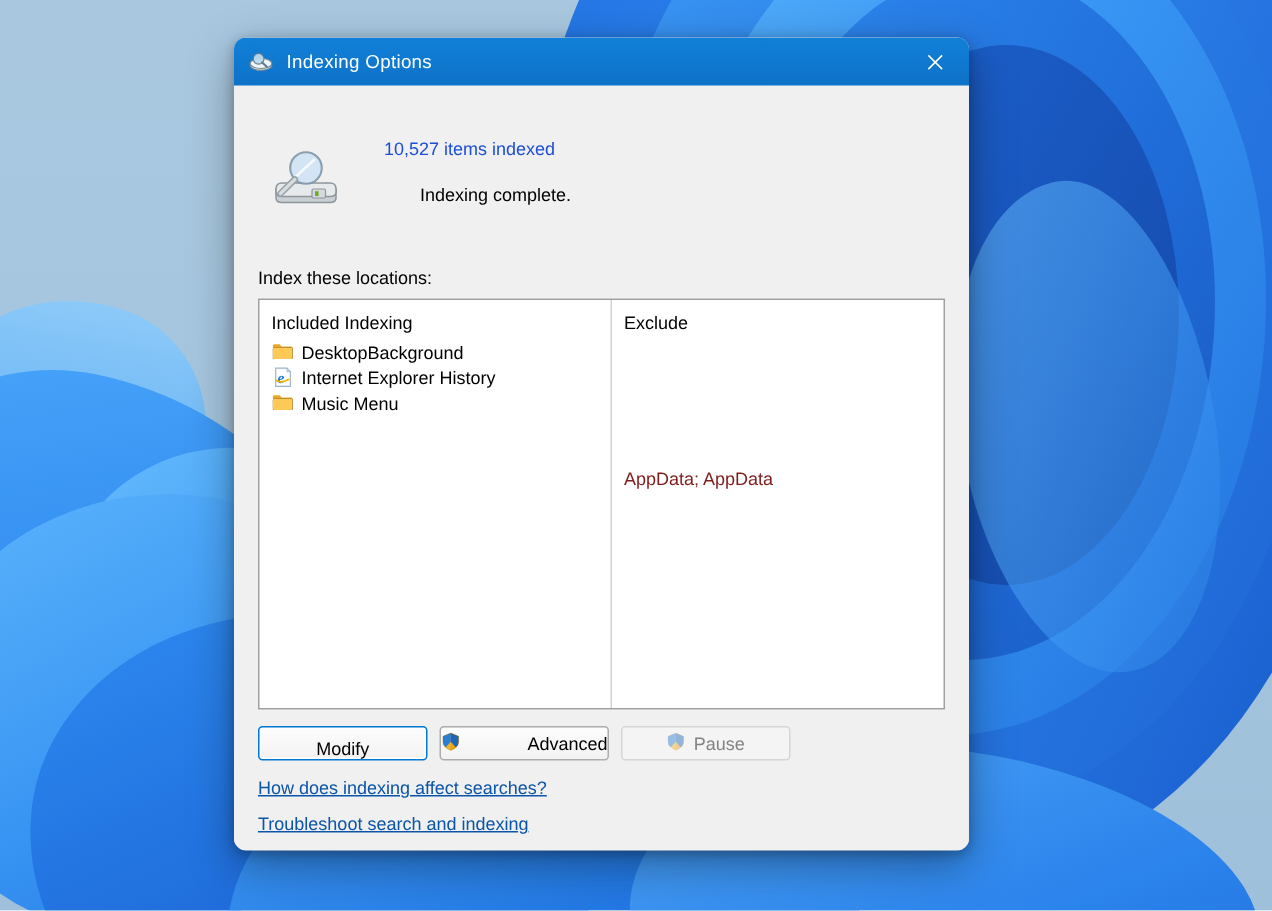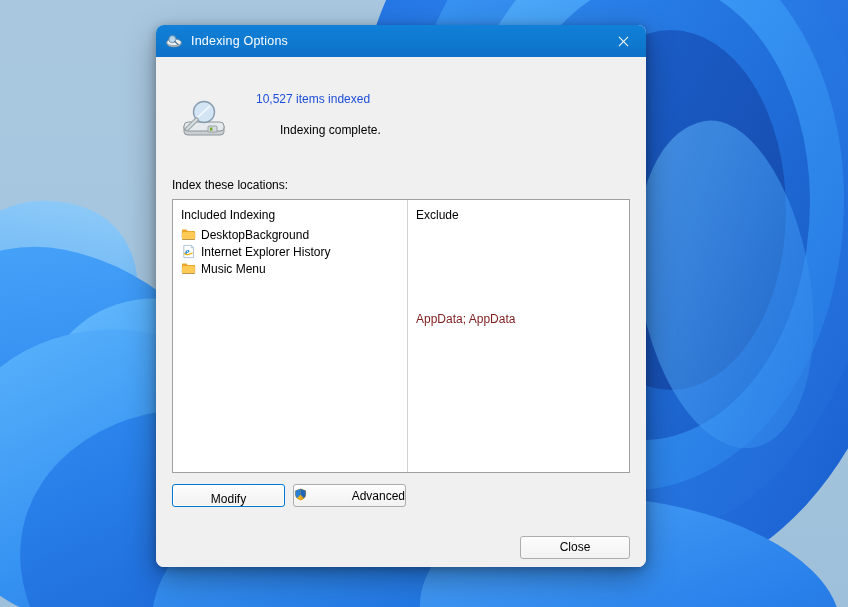--- a/index.html
+++ b/index.html
@@ -356,22 +356,37 @@
             <svg viewBox="0 0 14 14" width="13" height="13">
               <path d="M7 .8 L12.6 3 V7.2 Q12.6 11 7 13.2 Q1.4 11 1.4 7.2 V3 Z" fill="#f0b323"></path>
               <path d="M7 .8 L12.6 3 V7.2 Q12.6 11 7 13.2 Z" fill="#e8a317"></path>
               <path d="M7 .8 L1.4 3 V7.2 Q1.4 9.3 3.4 11 L7 7 Z" fill="#2a7fd4"></path>
               <path d="M7 7 L10.6 11 Q12.6 9.3 12.6 7.2 V3 L7 .8 Z" fill="#1f66b8"></path>
               <path d="M7 .8 L12.6 3 V7.2 Q12.6 11 7 13.2 Q1.4 11 1.4 7.2 V3 Z" fill="none" stroke="#8a6a10" stroke-width=".5" opacity=".4"></path>
             </svg>
           </span>
           <span>Advanced</span>
         </div>
-      </div>
-
+        <div class="btn btn-pause disabled">
+          <span>
+            <svg viewBox="0 0 14 14" width="13" height="13" opacity=".45">
+              <path d="M7 .8 L12.6 3 V7.2 Q12.6 11 7 13.2 Q1.4 11 1.4 7.2 V3 Z" fill="#f0b323"></path>
+              <path d="M7 .8 L12.6 3 V7.2 Q12.6 11 7 13.2 Z" fill="#e8a317"></path>
+              <path d="M7 .8 L1.4 3 V7.2 Q1.4 9.3 3.4 11 L7 7 Z" fill="#2a7fd4"></path>
+              <path d="M7 7 L10.6 11 Q12.6 9.3 12.6 7.2 V3 L7 .8 Z" fill="#1f66b8"></path>
+            </svg>
+          </span>
+          <span>Pause</span>
+        </div>
+      </div>
+
+      <div class="links">
+        <div><a class="link">How does indexing affect searches?</a></div>
+        <div><a class="link link2">Troubleshoot search and indexing</a></div>
+      </div>
     </div>
 
     <div class="footer">
       <div class="btn-close-dlg">
         <span>Close</span>
       </div>
 
     </div>
 
   </div>

